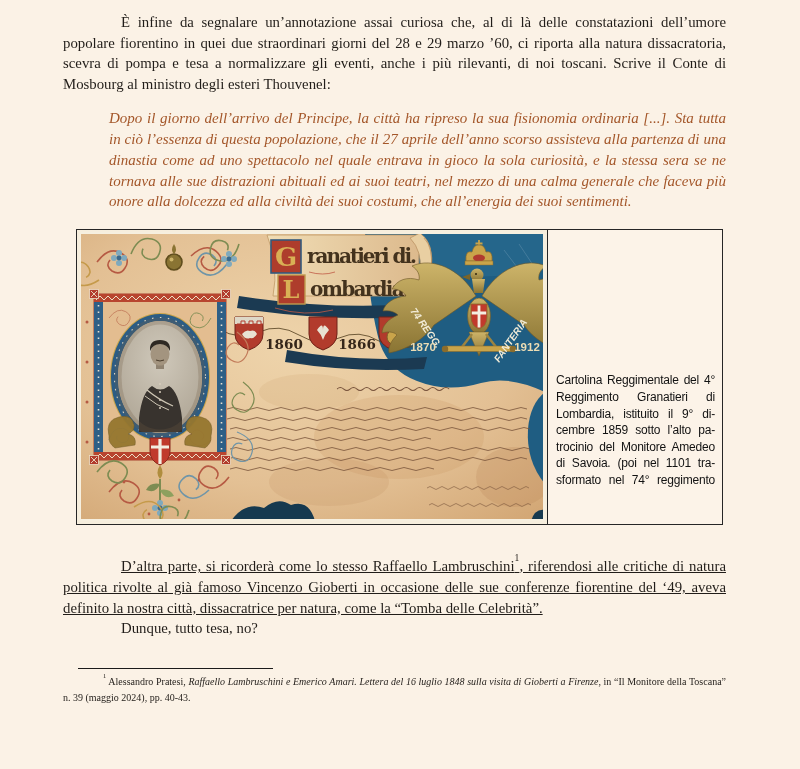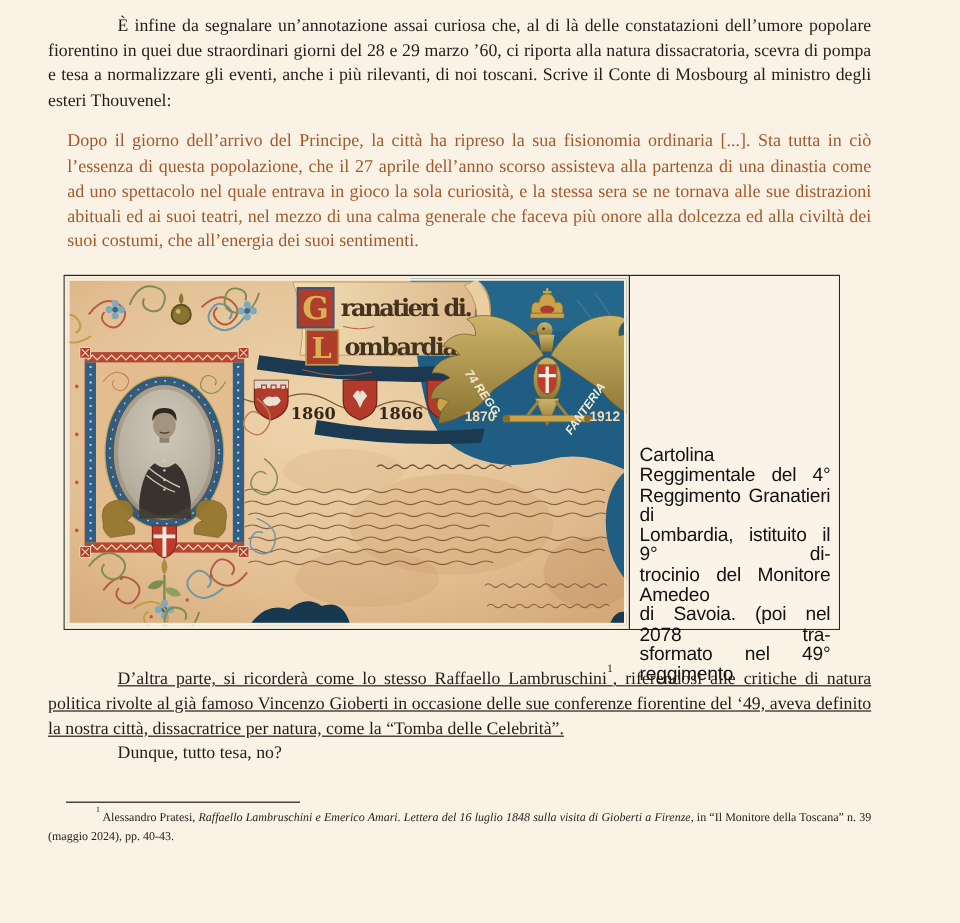--- a/index.html
+++ b/index.html
@@ -1,25 +1,25 @@
 <!DOCTYPE html>
 <html><head>
 <meta charset="utf-8">
 <style>
   * { margin:0; padding:0; box-sizing:border-box; }
   html,body { width:800px; height:769px; overflow:hidden; }
   body { background:#fbf2e6; font-family:"Liberation Serif",serif; color:#211d19; }
-  .page { padding:12px 74px 0 40px; }
+  .page { padding:12px 74px 0 63px; }
   .body-par { font-size:14.8px; line-height:20.7px; text-align:justify; text-indent:58px; }
-  .quote { margin:13px 0 0 16px; color:#a4572a; font-size:15px; line-height:20.9px; text-align:justify; }
+  .quote { margin:13px 0 0 46px; font-style:italic; color:#a4572a; font-size:15px; line-height:20.9px; text-align:justify; }
   .fig { margin:17px 0 0 13px; width:647px; height:296px; border:1.5px solid #262626; display:flex; background:#f6eedd; }
   .postcard-cell { width:471px; border-right:1.5px solid #262626; padding:2px; background:#f6eedd; }
   .postcard-cell svg { display:block; }
   .caption-cell { flex:1; padding:142px 7px 0 8px; background:#fcf3e8;
-      font-family:"Liberation Sans",sans-serif; font-size:16px; line-height:16.6px;
+      font-family:"Liberation Sans",sans-serif; font-size:12px; line-height:16.6px;
       letter-spacing:-0.2px; color:#121212; }
   .cap-line { display:block; text-align:justify; text-align-last:justify; }
   .cap-line.last { text-align-last:left; }
   .p2 { margin-top:31px;text-decoration:underline; }
   sup { font-size:0.65em; position:relative; top:-0.45em; line-height:0; }
   .fnrule { margin:29px 0 5px 15px; width:195px; border-top:1.9px solid #1b1b1b; }
   .footnote { font-size:10px; line-height:16.2px; text-align:justify; text-indent:40px; }
   .footnote em { font-style:italic; }
 </style>
 </head>
@@ -250,23 +250,24 @@
             <circle cx="8" cy="210" r="1.5" fill="#b65a43"></circle>
         </g>
 
         <rect x="1" y="1" width="464" height="287" fill="none" stroke="#f6efdf" stroke-width="2"></rect>
       </svg>
     </div>
     <figcaption class="caption-cell">
       <span class="cap-line">Cartolina Reggimentale del 4°</span>
       <span class="cap-line">Reggimento Granatieri di</span>
       <span class="cap-line">Lombardia, istituito il 9° di-</span>
+      <span class="cap-line">cembre 1859 sotto l’alto pa-</span>
       <span class="cap-line">trocinio del Monitore Amedeo</span>
-      <span class="cap-line">di Savoia. (poi nel 2078 tra-</span>
-      <span class="cap-line">sformato nel 49° reggimento</span>
+      <span class="cap-line">di Savoia. (poi nel 1101 tra-</span>
+      <span class="cap-line">sformato nel 74° reggimento</span>
     </figcaption>
   </figure>
 
   <p class="body-par p2"><span>D’altra parte, si ricorderà come lo stesso Raffaello Lambruschini</span><sup>1</sup><span>, riferendosi alle critiche di natura politica rivolte al già famoso Vincenzo Gioberti in occasione delle sue conferenze fiorentine del ‘49, aveva definito la nostra città, dissacratrice per natura, come la “Tomba delle Celebrità”.</span></p>
 
   <p class="body-par">Dunque, tutto tesa, no?</p>
 
   <div class="fnrule"></div>
 
   <p class="footnote"><sup>1</sup><span> Alessandro Pratesi, </span><em>Raffaello Lambruschini e Emerico Amari. Lettera del 16 luglio 1848 sulla visita di Gioberti a Firenze</em><span>, in “Il Monitore della Toscana” n. 39 (maggio 2024), pp. 40-43.</span></p>

